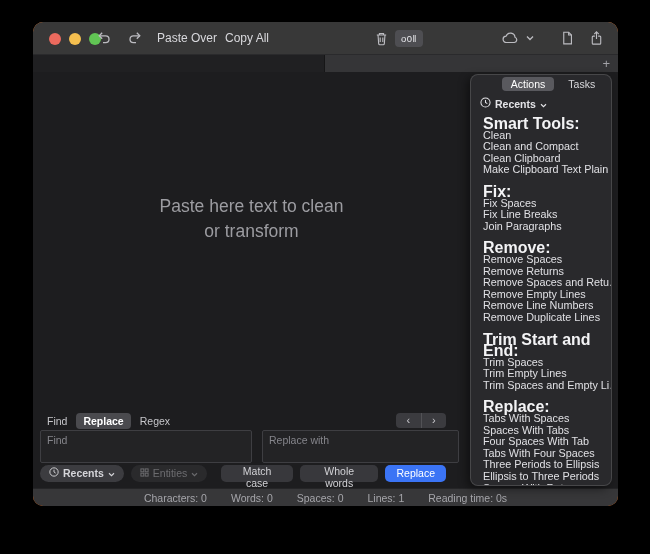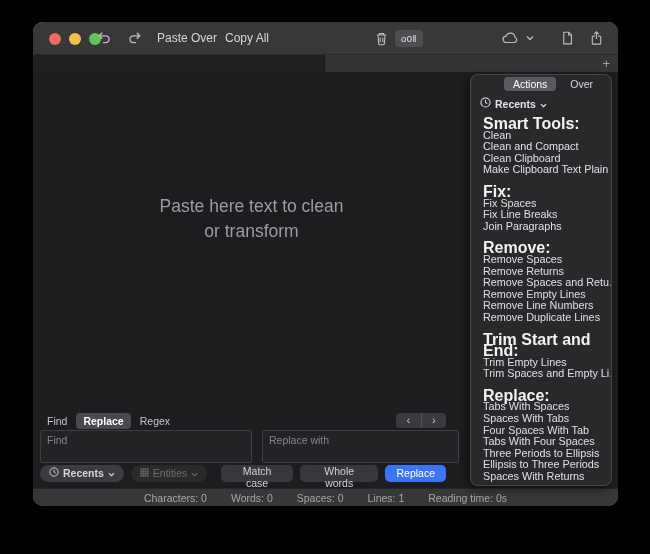--- a/index.html
+++ b/index.html
@@ -209,21 +209,21 @@
           <button class="flat">Whole words</button>
           <button class="replace-btn">Replace</button>
         </div>
       </div>
     </div>
 
     <div class="panel">
       <div class="panel-tabs">
 
       <button class="panel-tab selected">Actions</button>
-          <button class="panel-tab">Over</button>
+          <button class="panel-tab">Tasks</button>
         </div>
       <div class="recents-row">
         <span><svg width="11" height="11" viewBox="0 0 12 12" fill="none" stroke="#e4e4e8" stroke-width="1.1">
               <circle cx="6" cy="6" r="5"></circle>
               <path d="M6 3.2 V6 l2 1.3"></path>
             </svg></span>
         <span>Recents</span>
         <span><svg width="7" height="5" viewBox="0 0 8 6" fill="none" stroke="#e4e4e8" stroke-width="1.3">
               <path d="M1 1.5 L4 4.5 L7 1.5"></path>
             </svg></span>
@@ -261,20 +261,21 @@
               <div class="action-item">Remove Empty Lines</div>
               <div class="action-item">Remove Line Numbers</div>
               <div class="action-item">Remove Duplicate Lines</div>
             </div>
           </div>
 
           <div class="group">
             <div class="group-title">Trim Start and End:</div>
             <div>
 
+            <div class="action-item">Trim Spaces</div>
               <div class="action-item">Trim Empty Lines</div>
               <div class="action-item">Trim Spaces and Empty Li…</div>
             </div>
           </div>
 
           <div class="group">
             <div class="group-title">Replace:</div>
             <div>
 
             <div class="action-item">Tabs With Spaces</div>

